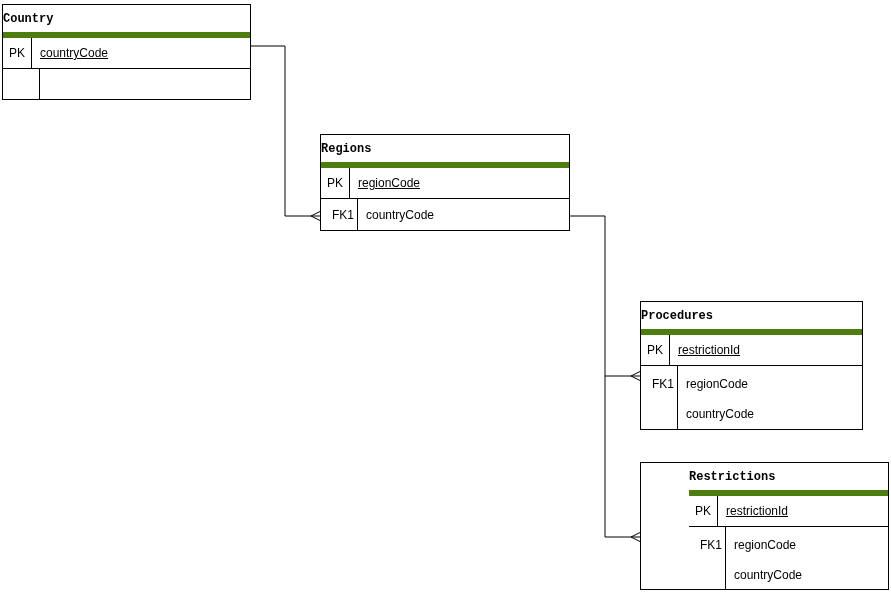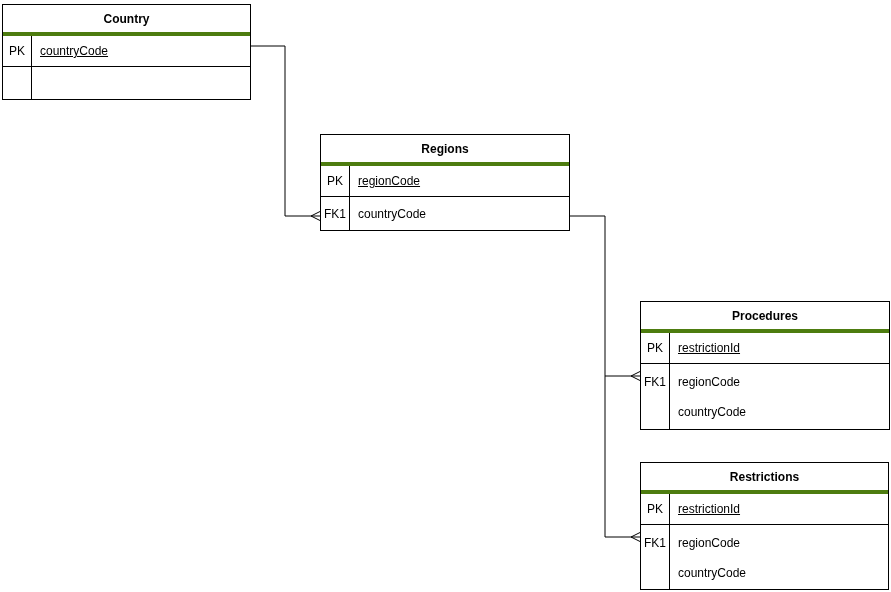--- a/index.html
+++ b/index.html
@@ -16,33 +16,34 @@
     background:#ffffff;
     border:1px solid #000000;
     box-sizing:border-box;
     display:flex;
     flex-direction:column;
     font-size:12px;
   }
   .entity-title {
     height:27px;
     flex:none;
-    border-bottom:4px solid #4d7c0f;
+    border-bottom:6px solid #4d7c0f;
     display:flex;
     align-items:center;
-    justify-content:center;
+    justify-content:flex-start;
     font-weight:bold;
+    font-family:Liberation Mono, monospace;
   }
   .row { display:flex; flex:none; }
   .row.pk-row {
     height:30px;
     border-bottom:1px solid #000000;
     font-weight:normal;
   }
-  .row.body-row { flex:1; }
+  .row.body-row { flex:1;margin-left:8px; }
   .key-cell {
     width:29px;
     flex:none;
     box-sizing:border-box;
     border-right:1px solid #000000;
     display:flex;
     align-items:center;
     justify-content:center;
   }
   .attr-cell {
@@ -60,22 +61,22 @@
   .body-row.multi .attr-cell {
     flex-direction:column;
     align-items:flex-start;
     justify-content:flex-start;
     padding-top:3px;
   }
   .body-row.multi .attr-cell span { line-height:30px; }
   
   #entity-country      { left:2px;   top:4px;   width:249px; height:96px; }
   #entity-regions      { left:320px; top:134px; width:250px; height:97px; }
-  #entity-procedures   { left:640px; top:301px; width:250px; height:129px; }
-  #entity-restrictions { left:640px; top:462px; width:249px; height:128px; }
+  #entity-procedures   { left:640px; top:301px; width:223px; height:129px; }
+  #entity-restrictions { left:640px; top:462px; width:249px; height:128px;padding-left:48px; }
   svg.connectors {
     position:absolute;
     left:0; top:0;
     width:891px;
     height:592px;
   }
   svg.connectors path {
     stroke:#000000;
     stroke-width:1;
     fill:none;

